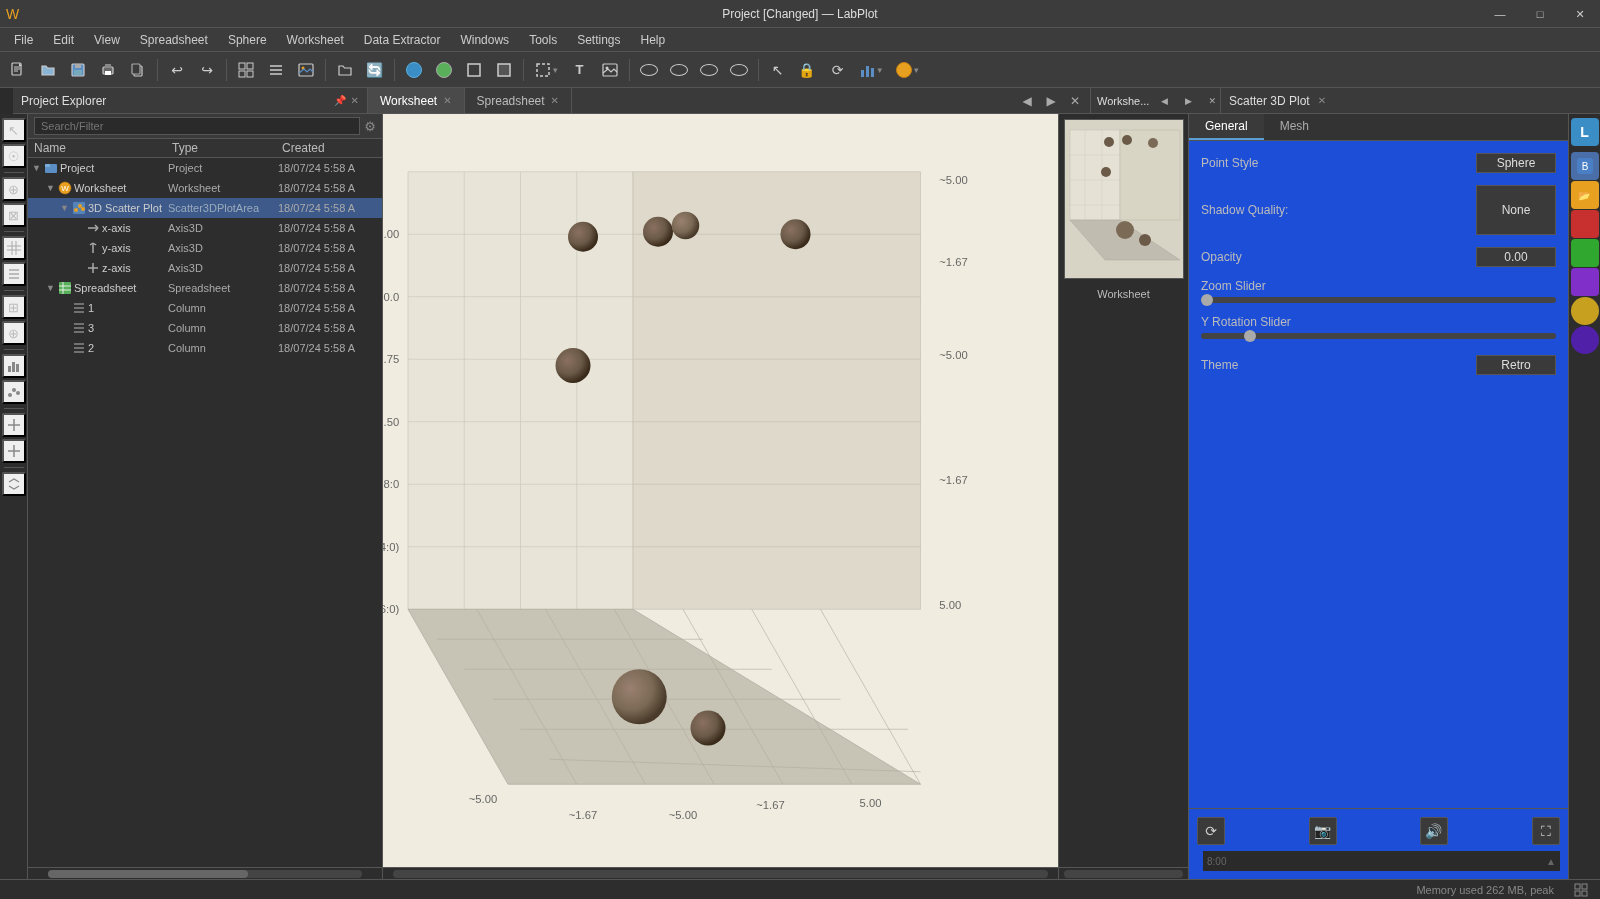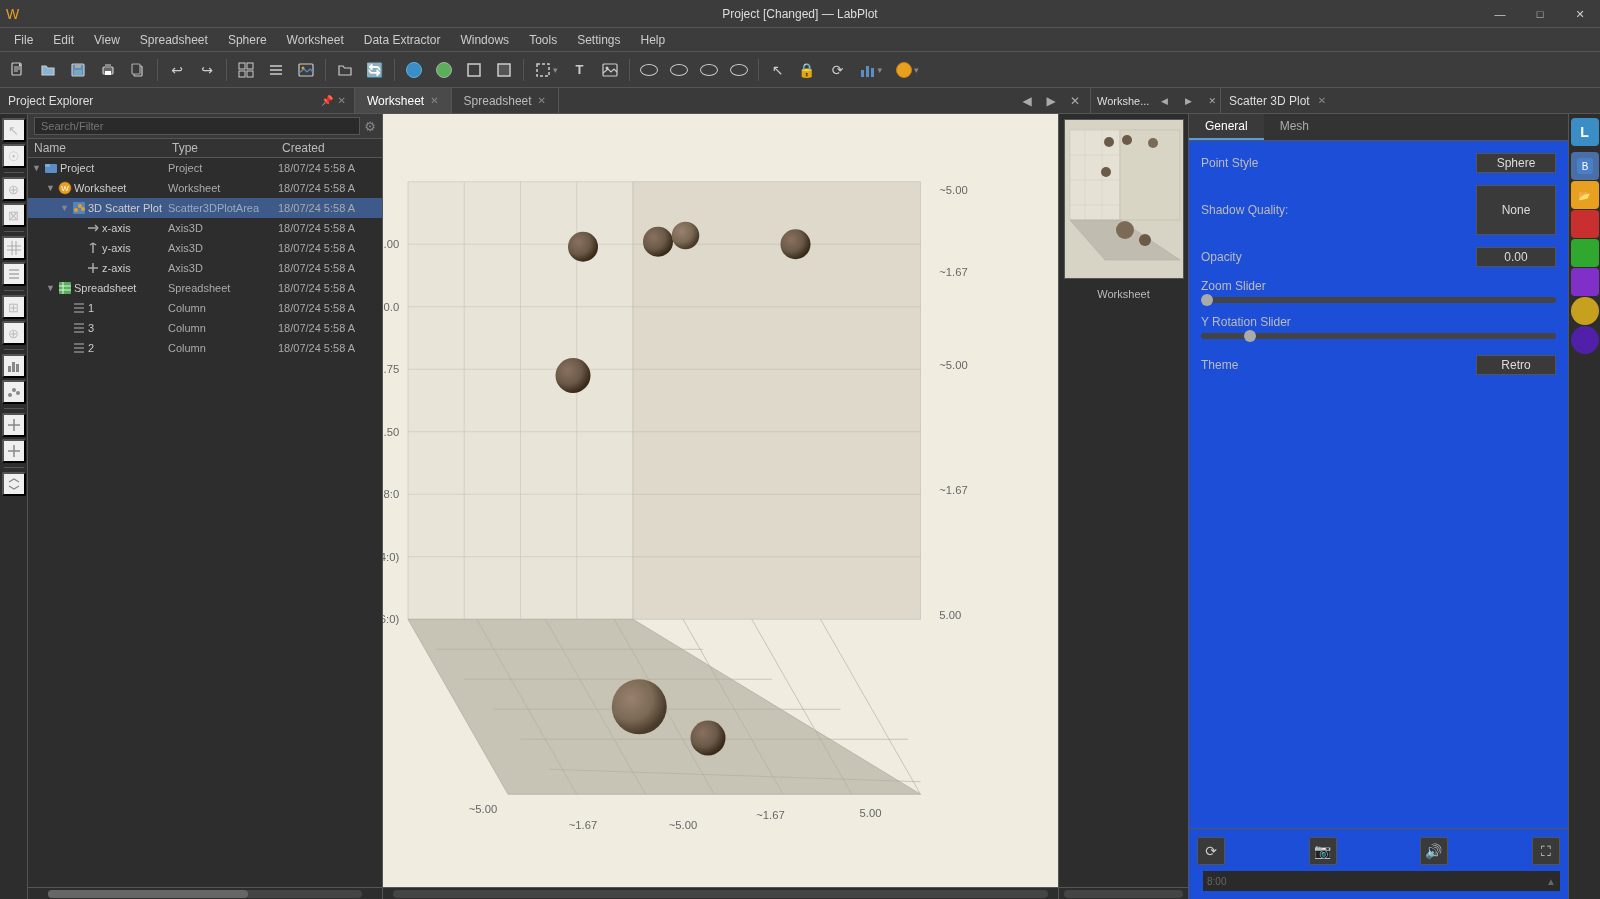--- a/index.html
+++ b/index.html
@@ -534,21 +534,21 @@
     <span style="font-size:9px;color:#888;">▾</span>
   </button>
   <button class="tb-btn-wide">
     <span class="color-circle" style="background:#e8a020;border-color:#c88010;"></span>
     <span style="font-size:9px;color:#888;">▾</span>
   </button>
 </div>
 
 <div style="display:flex;flex-direction:column;height:calc(899px - 88px);">
 
-  <div class="wk-tabbar" style="display:flex;align-items:stretch;background:#3a3a3a;border-bottom:1px solid #555;height:26px;">
+  <div class="wk-tabbar" style="display:flex;align-items:stretch;background:#3a3a3a;border-bottom:1px solid #555;height:26px;margin-left:13px;">
     <div style="width:355px;border-right:1px solid #555;display:flex;align-items:center;padding:0 8px;font-size:12px;color:#ddd;background:#3a3a3a;">
       <span style="flex:1;">Project Explorer</span>
       <span style="font-size:10px;color:#888;margin-left:2px;">📌</span>
       <span style="font-size:10px;color:#888;margin-left:4px;">✕</span>
     </div>
     <div class="wk-tab active">
       <span>Worksheet</span>
       <span class="t-close">✕</span>
     </div>
     <div class="wk-tab">
@@ -1018,13 +1018,24 @@
           </svg>
       </div>
       <div class="rs-btn" style="background:#5020a8;border-radius:14px;">
         <svg width="20" height="20" viewBox="0 0 20 20">
             <circle cx="10" cy="10" r="9" fill="#5020a8"></circle>
           </svg>
       </div>
     </div>
   </div>
 
+  <div id="statusbar">
+    <span>Memory used 262 MB, peak</span>
+    <button class="wk-tb-btn" style="margin-left:8px;">
+      <svg width="14" height="14" viewBox="0 0 14 14" fill="none">
+          <rect x="1" y="1" width="5" height="5" stroke="#888" stroke-width="1"></rect>
+          <rect x="8" y="1" width="5" height="5" stroke="#888" stroke-width="1"></rect>
+          <rect x="1" y="8" width="5" height="5" stroke="#888" stroke-width="1"></rect>
+          <rect x="8" y="8" width="5" height="5" stroke="#888" stroke-width="1"></rect>
+        </svg>
+    </button>
+  </div>
 </div>
 
 </body></html>

